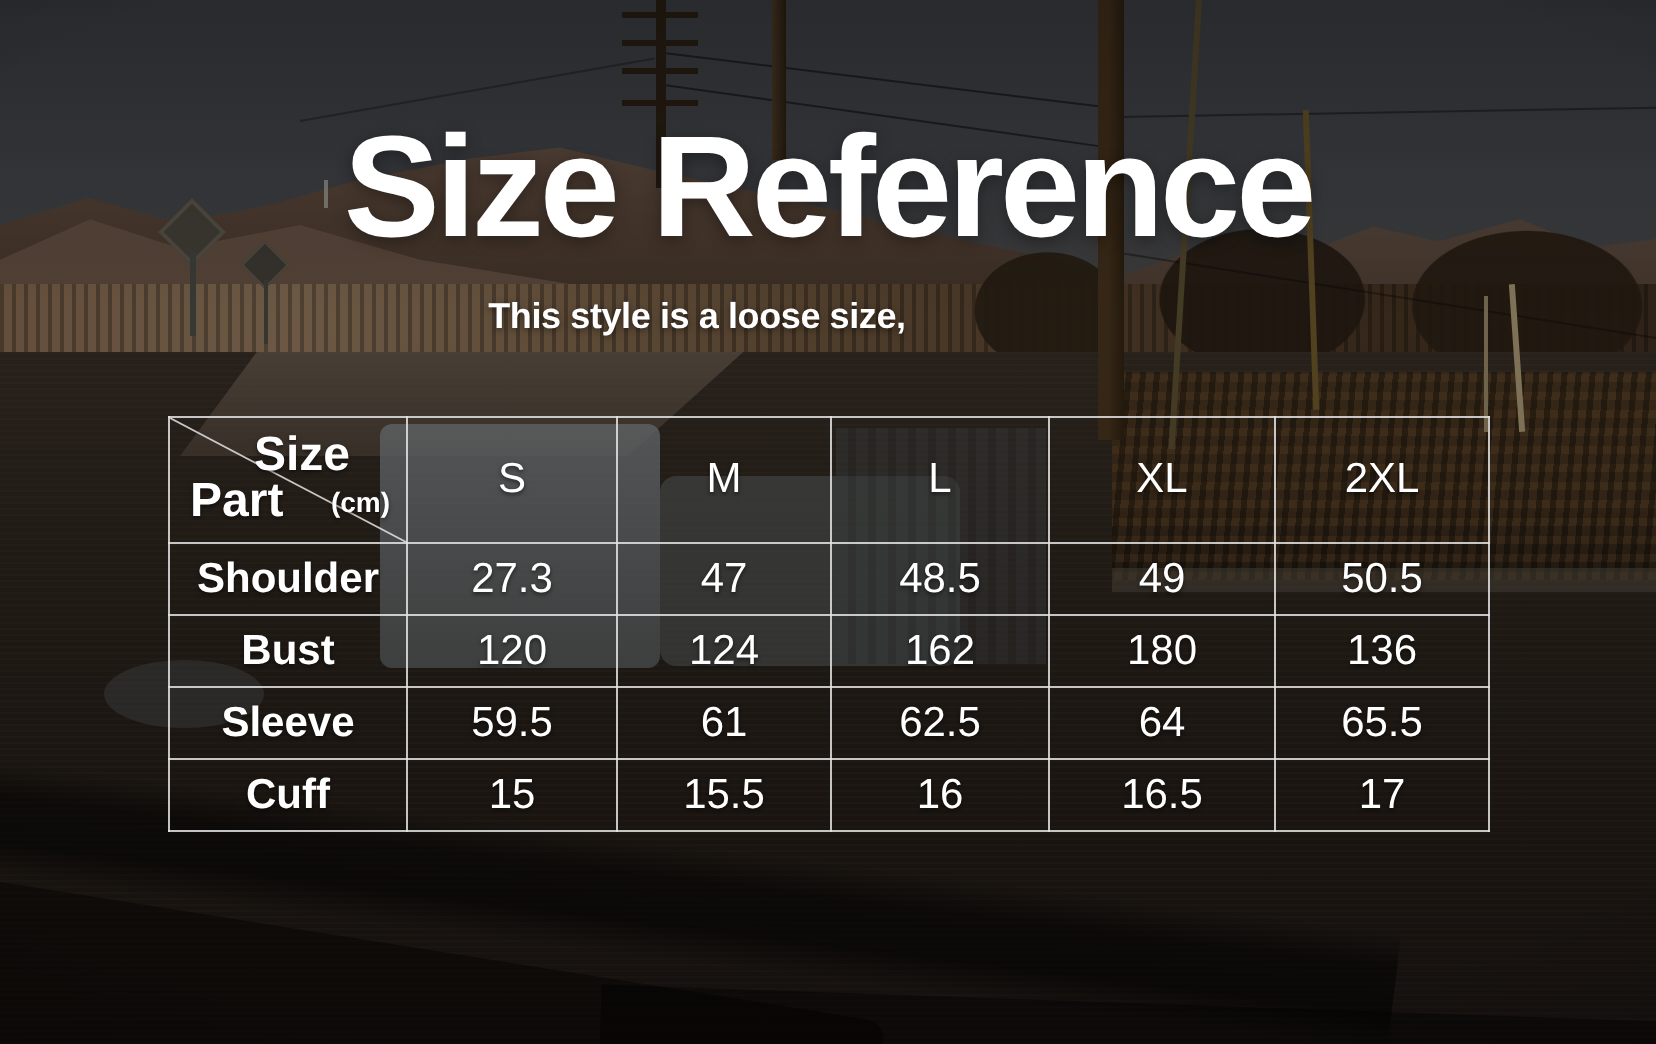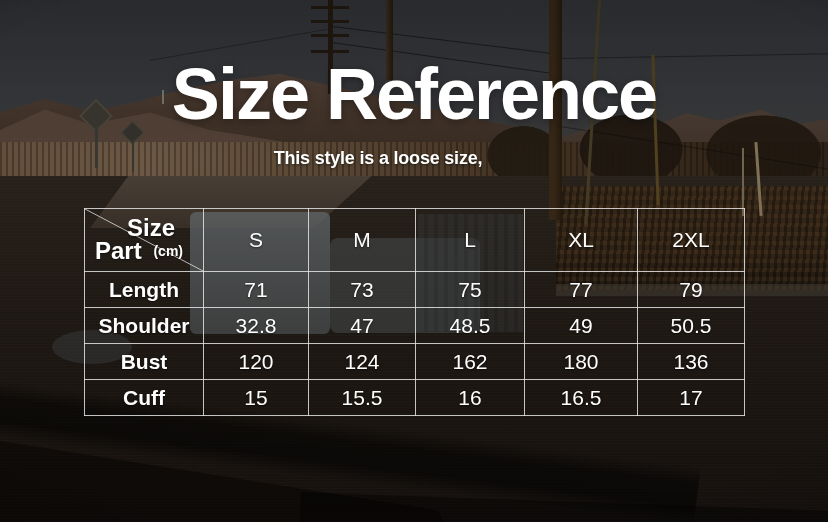--- a/index.html
+++ b/index.html
@@ -72,35 +72,35 @@
   .sign2{left:124px;top:124px;width:17px;height:17px;border-width:1px;background:#38352f;}
   .sign2post{left:132px;top:140px;width:2px;height:32px;background:#3a3a35;}
   .vignette{left:0;top:0;width:828px;height:522px;pointer-events:none;
     background:radial-gradient(ellipse 120% 100% at 50% 45%,rgba(0,0,0,0) 55%,rgba(0,0,0,.38) 100%),
                linear-gradient(180deg,rgba(0,0,0,.22),rgba(0,0,0,.08) 30%,rgba(0,0,0,.14));}
 
   
   .title{position:absolute;left:0;top:58px;width:828px;text-align:center;color:#fff;
     font-size:72px;font-weight:bold;letter-spacing:-2px;line-height:1;
     text-shadow:0 2px 8px rgba(0,0,0,.35);z-index:5;}
-  .subtitle{position:absolute;left:0;top:144px;width:756px;text-align:center;color:#fff;
+  .subtitle{position:absolute;left:0;top:144px;width:697px;text-align:center;color:#fff;
     font-size:18px;font-weight:bold;line-height:28px;letter-spacing:-.2px;
     text-shadow:0 1px 3px rgba(0,0,0,.5);z-index:5;}
   table.size{position:absolute;left:84px;top:208px;width:660px;border-collapse:collapse;
     table-layout:fixed;z-index:5;}
   table.size td{border:1px solid rgba(228,228,228,.85);color:#fff;text-align:center;
     vertical-align:middle;font-size:21px;padding:0;text-shadow:0 1px 2px rgba(0,0,0,.55);}
   tr.hdr{height:63px;}
   tr.row{height:36px;}
   td.colhdr{font-size:22px;font-weight:normal;}
   td.part{font-weight:bold;font-size:20px;}
   td.corner{position:relative;}
   td.corner svg{position:absolute;left:0;top:0;width:100%;height:100%;}
   .corner-size{position:absolute;top:5px;left:42px;font-size:24px;font-weight:bold;}
-  .corner-unit{position:absolute;top:34px;right:20px;font-size:14px;font-weight:bold;}
+  .corner-unit{position:absolute;top:34px;right:8px;font-size:14px;font-weight:bold;}
   .corner-part{position:absolute;bottom:6px;left:10px;font-size:24px;font-weight:bold;}
 </style>
 </head>
 <body>
 
 <div class="stage">
 
   <div class="bg bg-sky"></div>
   <div class="bg bg-mtn-left"></div>
   <div class="bg bg-mtn-left2"></div>
@@ -165,44 +165,44 @@
         <span class="corner-unit">(cm)</span>
         <span class="corner-part">Part</span>
       </td>
       <td class="colhdr">S</td>
       <td class="colhdr">M</td>
       <td class="colhdr">L</td>
       <td class="colhdr">XL</td>
       <td class="colhdr">2XL</td>
     </tr>
     <tr class="row">
-      <td class="part">Length</td>
-      <td>71</td>
-      <td>73</td>
-      <td>75</td>
-      <td>77</td>
-      <td>79</td>
-    </tr>
-    <tr class="row">
       <td class="part">Shoulder</td>
-      <td>32.8</td>
+      <td>27.3</td>
       <td>47</td>
       <td>48.5</td>
       <td>49</td>
       <td>50.5</td>
     </tr>
     <tr class="row">
       <td class="part">Bust</td>
       <td>120</td>
       <td>124</td>
       <td>162</td>
       <td>180</td>
       <td>136</td>
     </tr>
     <tr class="row">
+      <td class="part">Sleeve</td>
+      <td>59.5</td>
+      <td>61</td>
+      <td>62.5</td>
+      <td>64</td>
+      <td>65.5</td>
+    </tr>
+    <tr class="row">
       <td class="part">Cuff</td>
       <td>15</td>
       <td>15.5</td>
       <td>16</td>
       <td>16.5</td>
       <td>17</td>
     </tr>
   </tbody>
     </table>
 </div>

